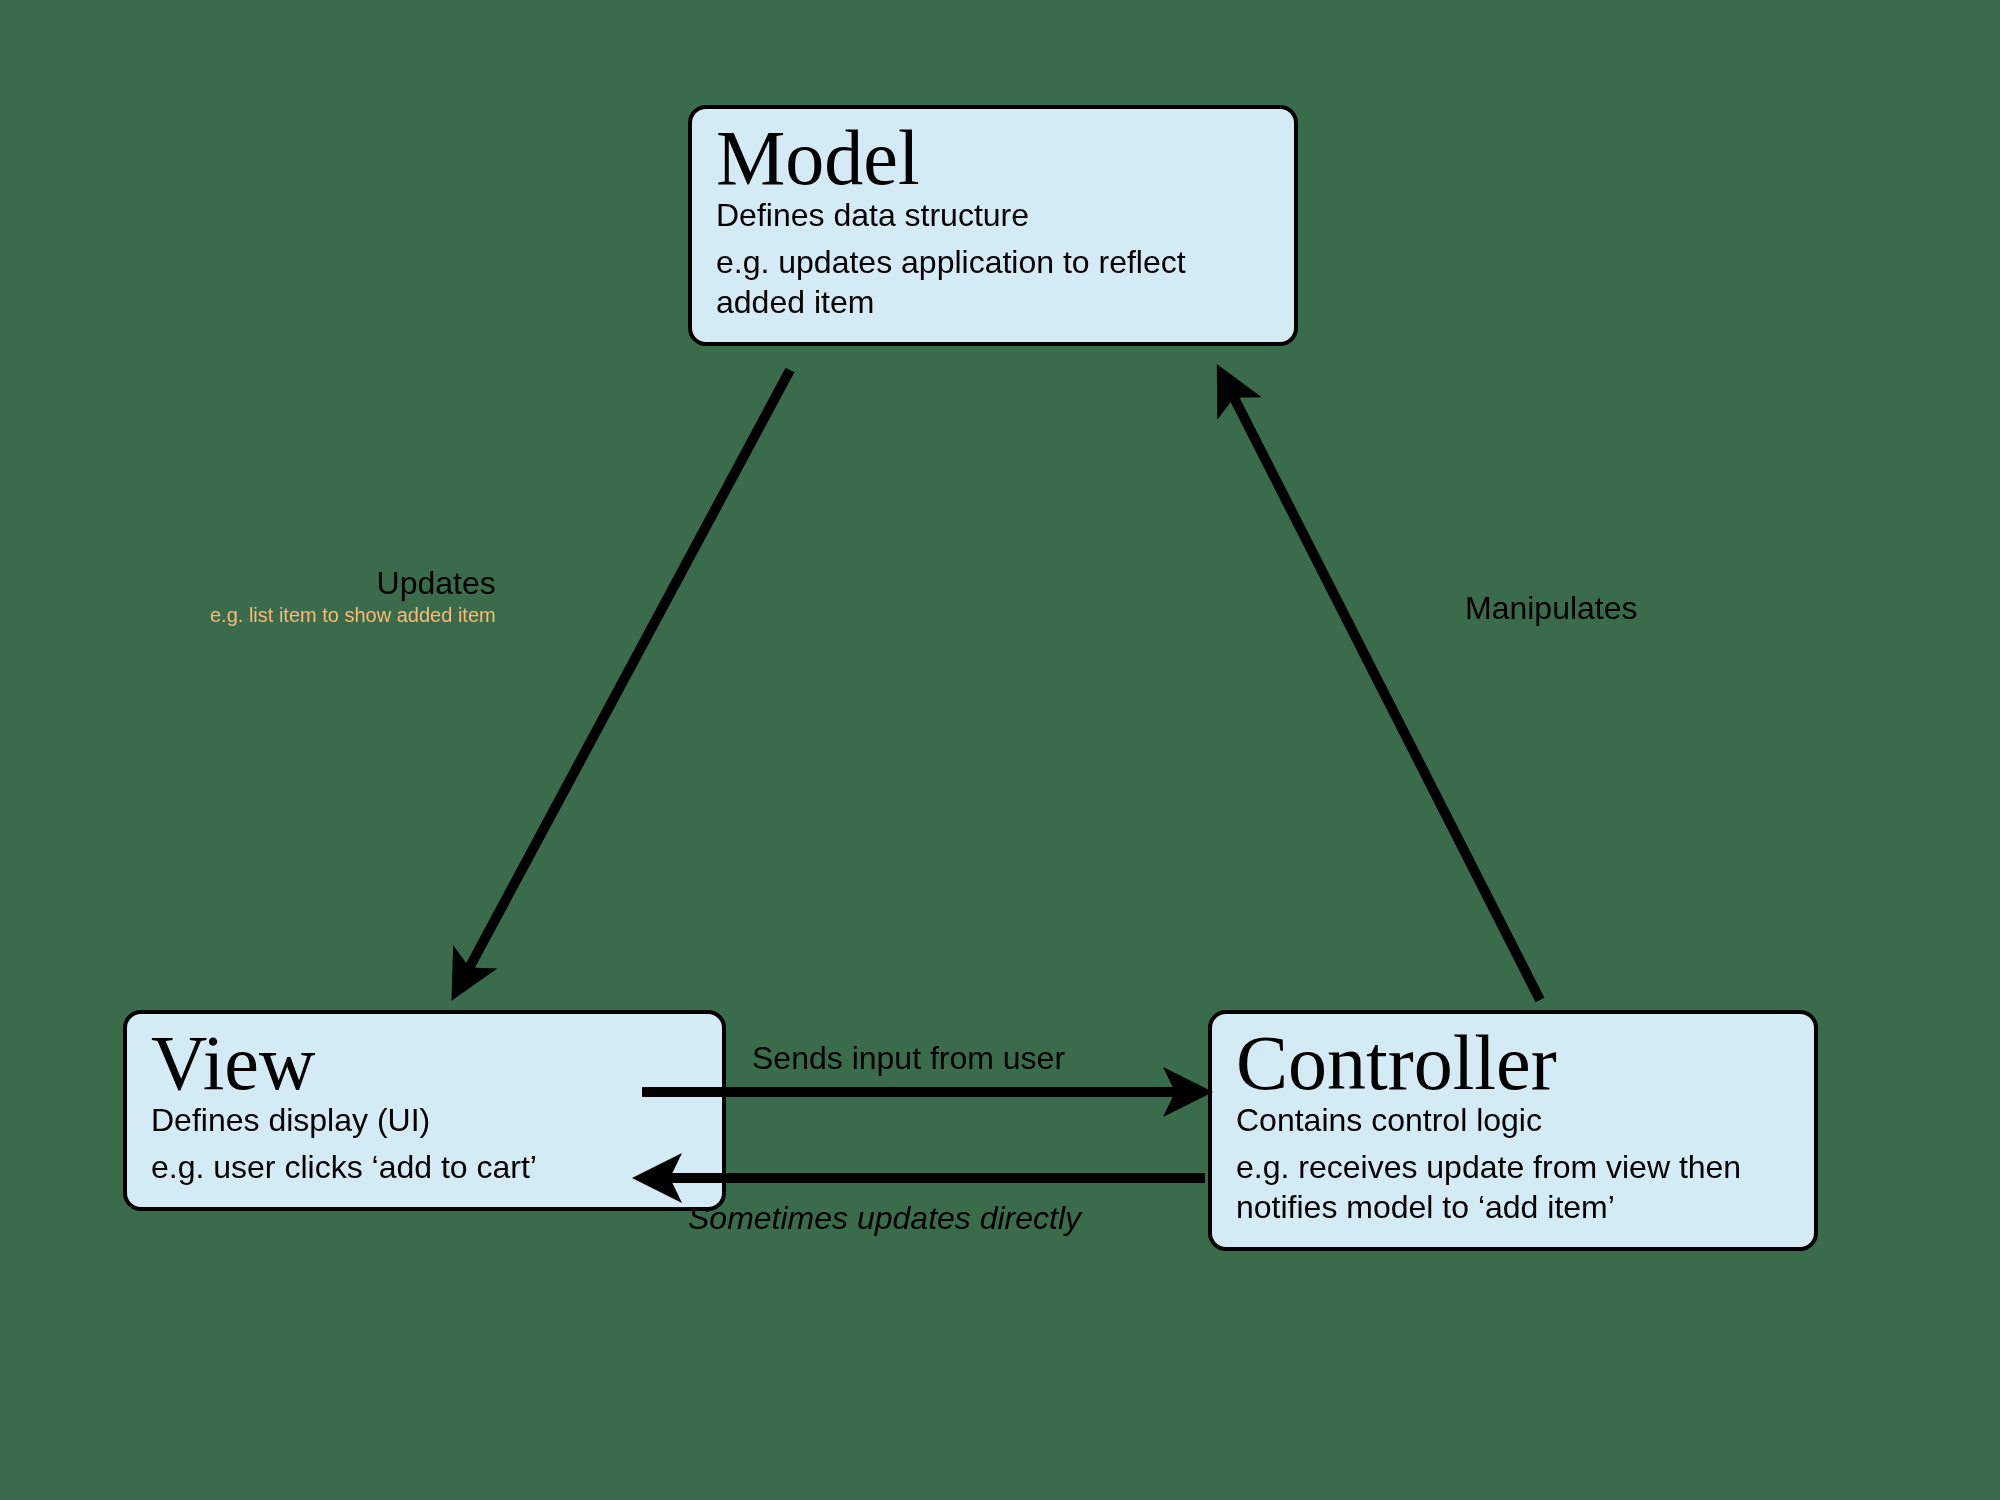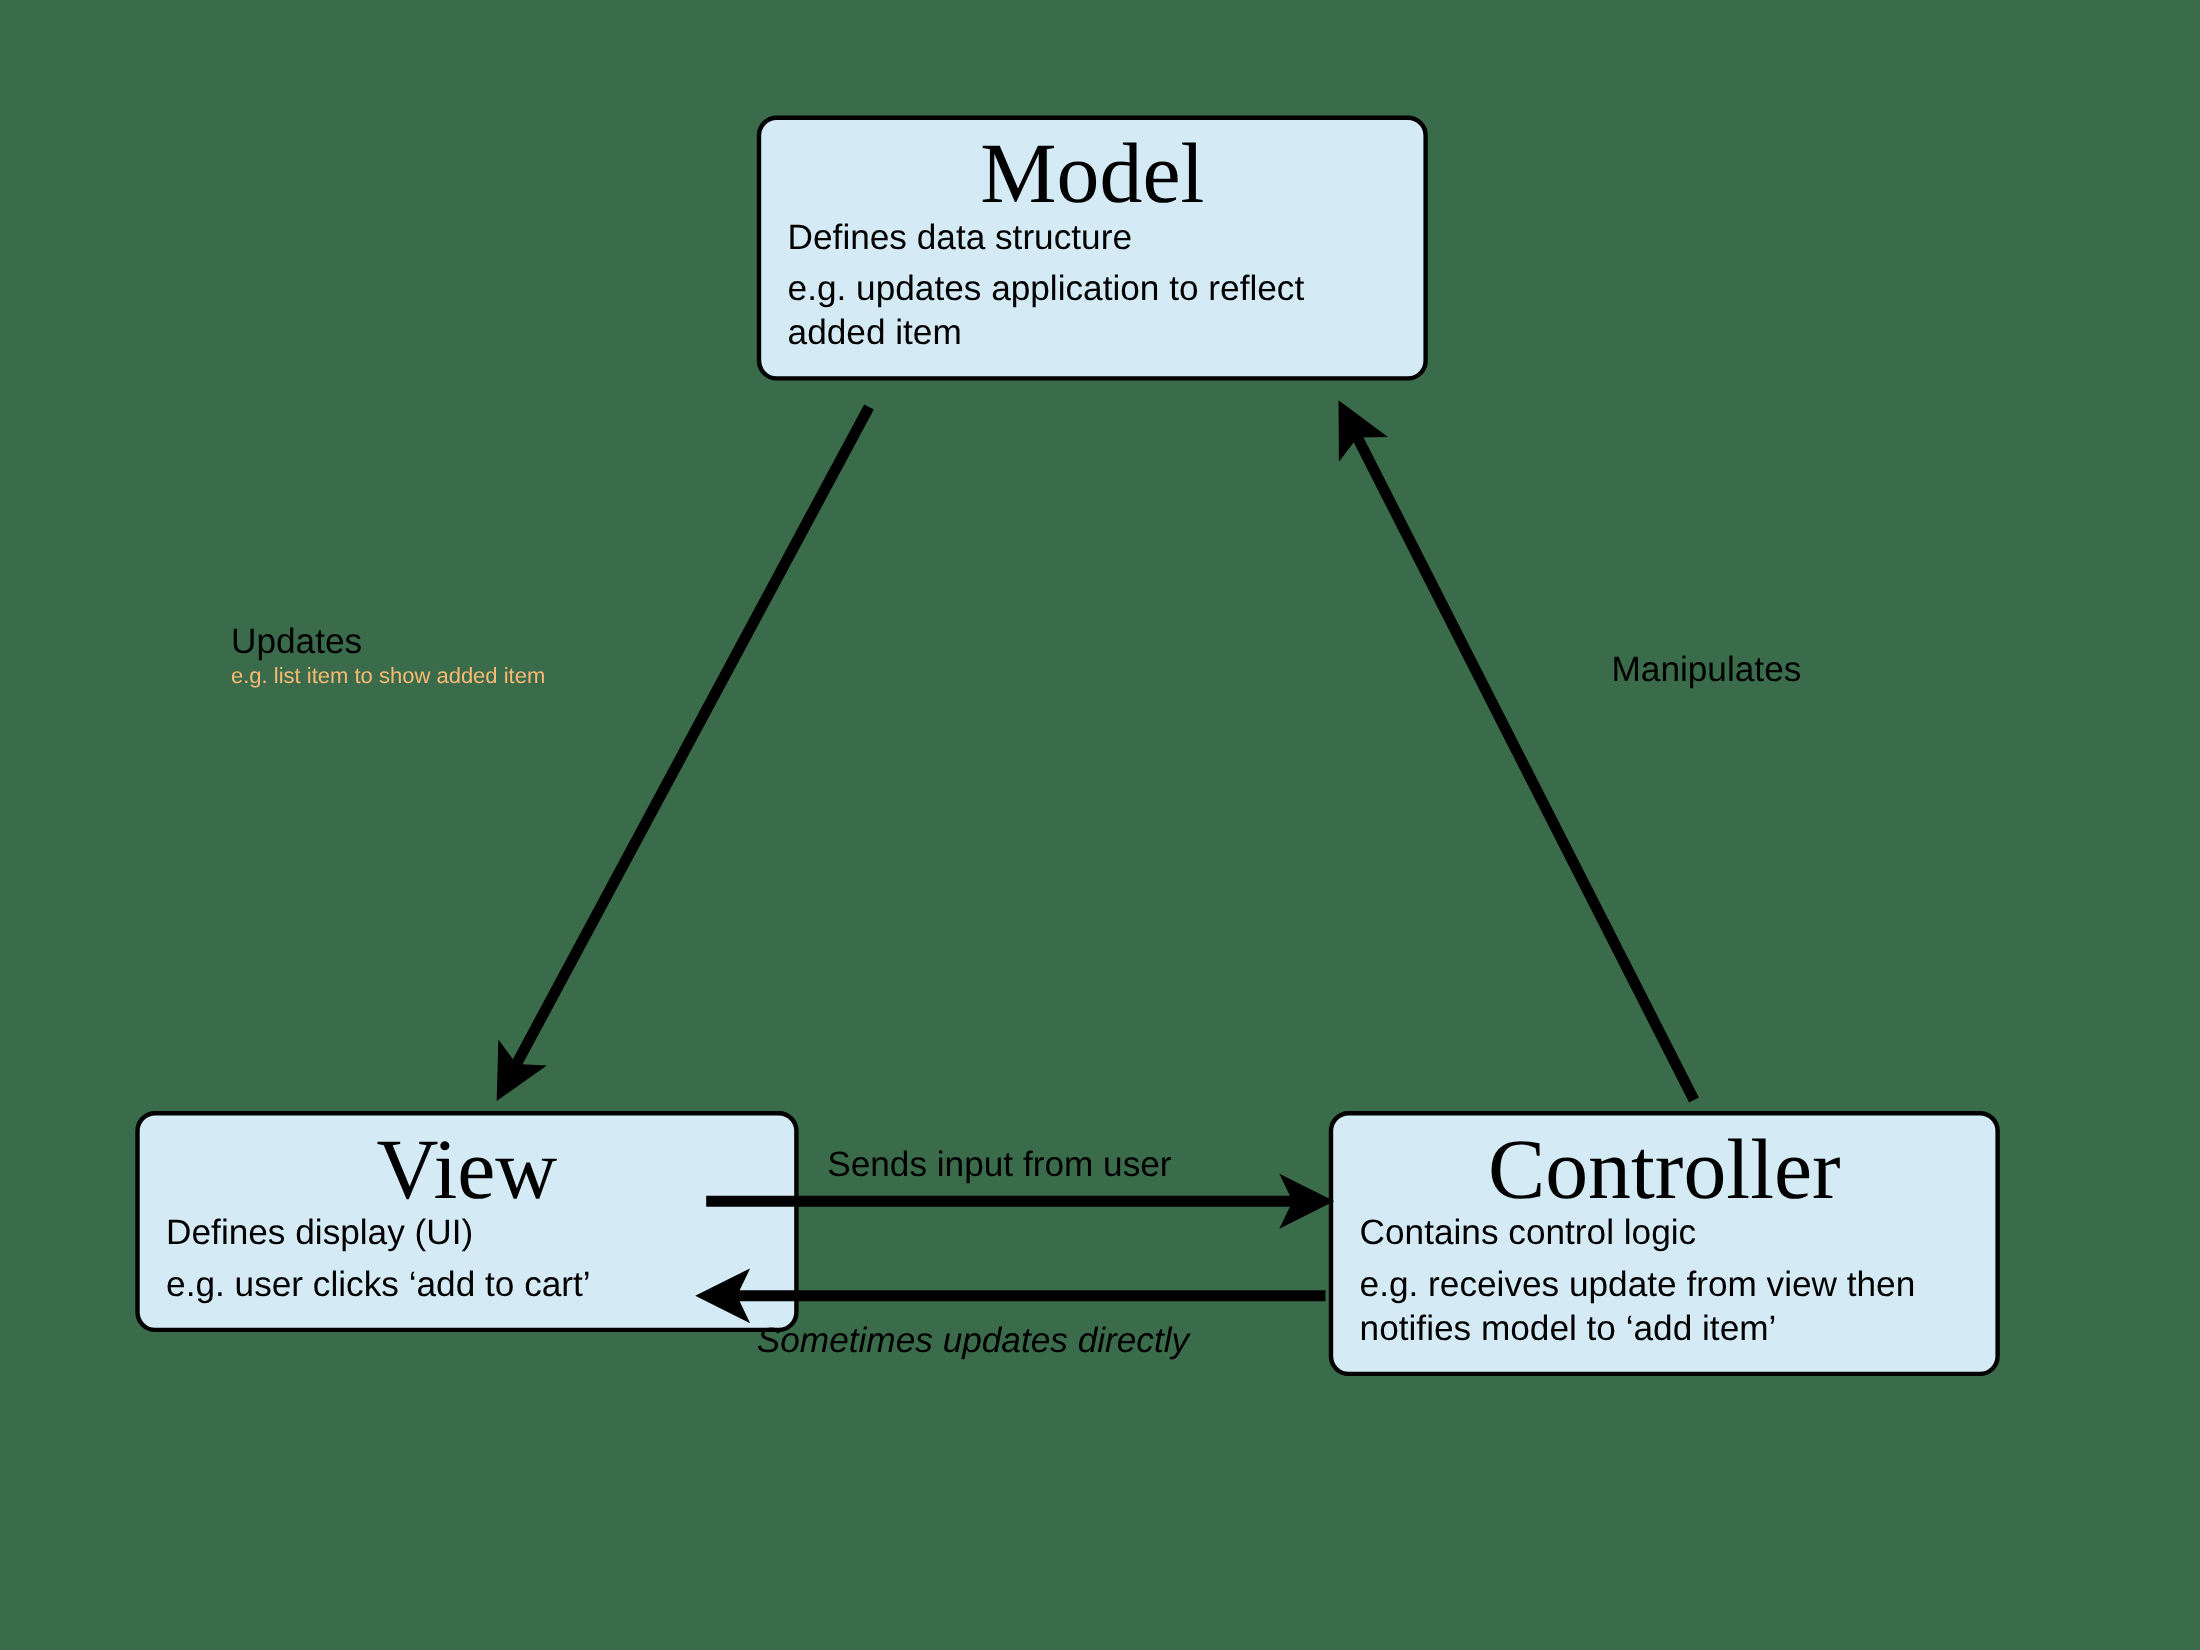--- a/index.html
+++ b/index.html
@@ -15,21 +15,21 @@
   .box {
     position: absolute;
     background: #d4eaf4;
     border: 4px solid #000;
     border-radius: 18px;
     padding: 12px 24px 20px 24px;
     box-sizing: border-box;
   }
   .box-title {
     font-size: 78px;
-    text-align: center;
+    text-align: left;
     line-height: 1.05;
     margin-top: -4px;
     font-family: Georgia, 'Times New Roman', serif;
   }
   .box-subtitle {
     font-size: 32px;
     text-align: left;
     font-family: Arial, Helvetica, sans-serif;
     margin-top: -2px;
   }
@@ -92,21 +92,21 @@
 
   <line x1="790" y1="370" x2="460" y2="985" stroke="#000" stroke-width="10" marker-end="url(#arrowhead)"></line>
 
   <line x1="1540" y1="1000" x2="1225" y2="380" stroke="#000" stroke-width="10" marker-end="url(#arrowhead)"></line>
 
   <line x1="642" y1="1092" x2="1195" y2="1092" stroke="#000" stroke-width="10" marker-end="url(#arrowhead)"></line>
 
   <line x1="1205" y1="1178" x2="650" y2="1178" stroke="#000" stroke-width="10" marker-end="url(#arrowhead)"></line>
 </svg>
 
-<div class="edge-label" style="left:210px; top:565px;">
+<div class="edge-label" style="left:210px; top:565px;text-align:right;">
   <span>Updates</span>
   <span class="edge-sublabel">e.g. list item to show added item</span>
 </div>
 
 <div class="edge-label" style="left:1465px; top:590px;">
   <span>Manipulates</span>
 </div>
 
 <div class="edge-label" style="left:752px; top:1040px;">
   <span>Sends input from user</span>

